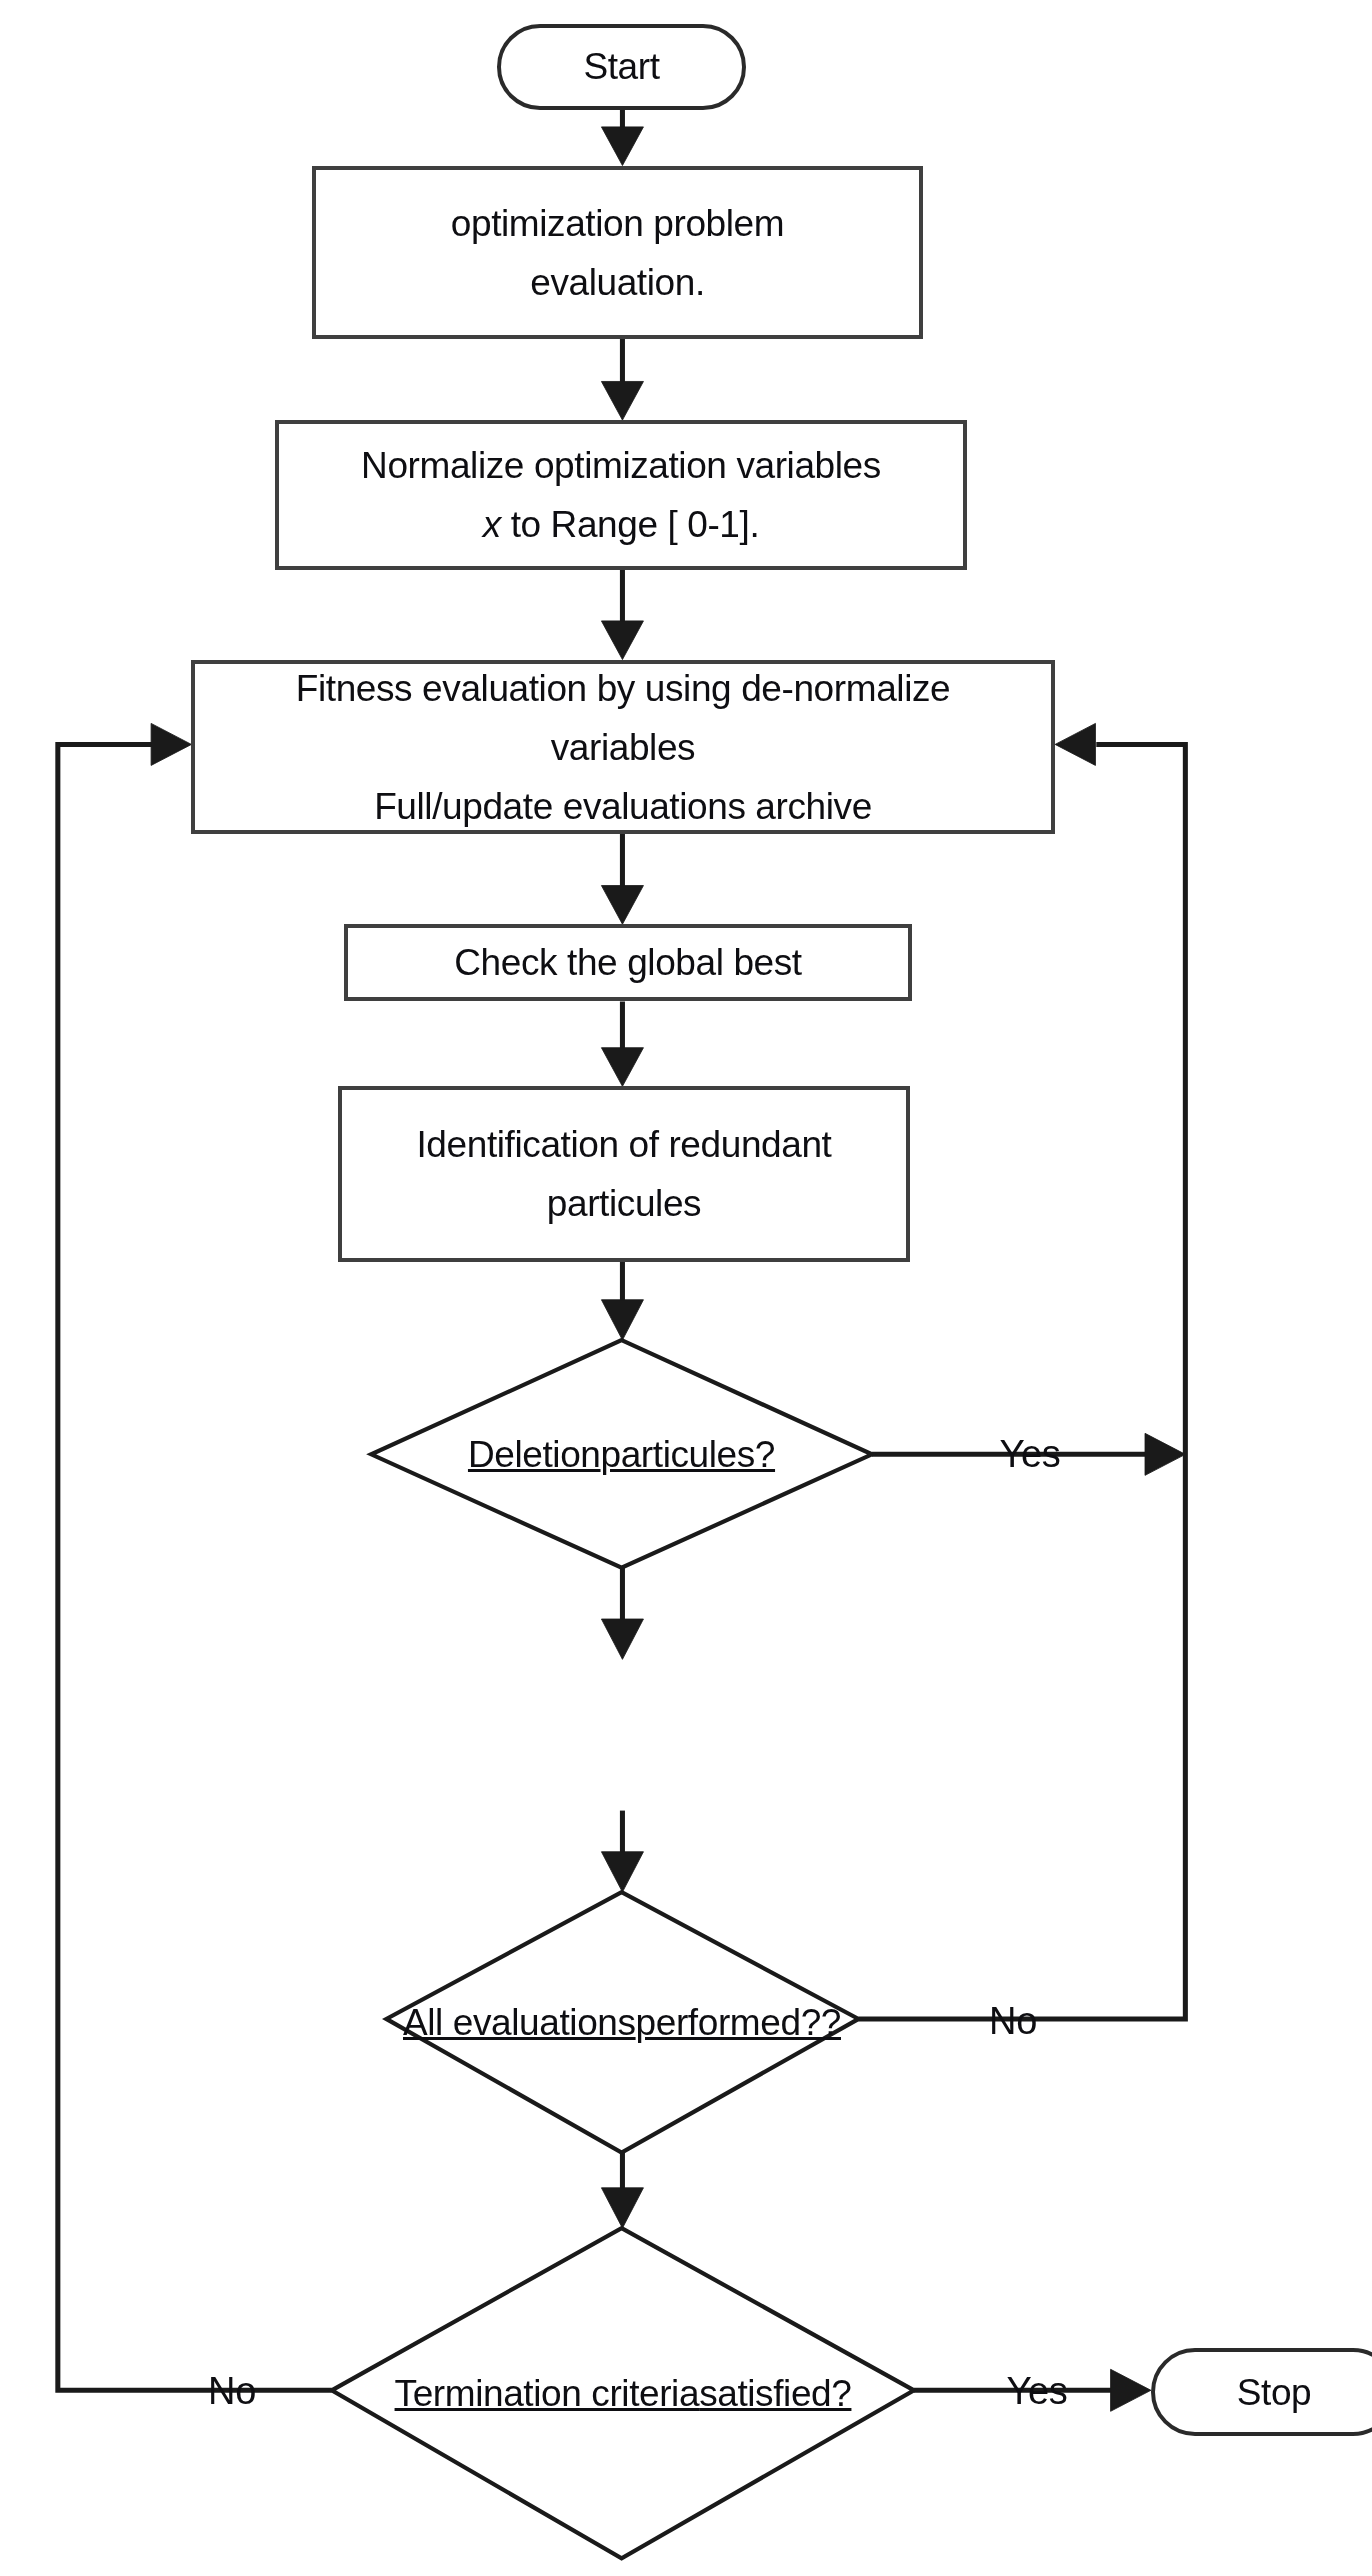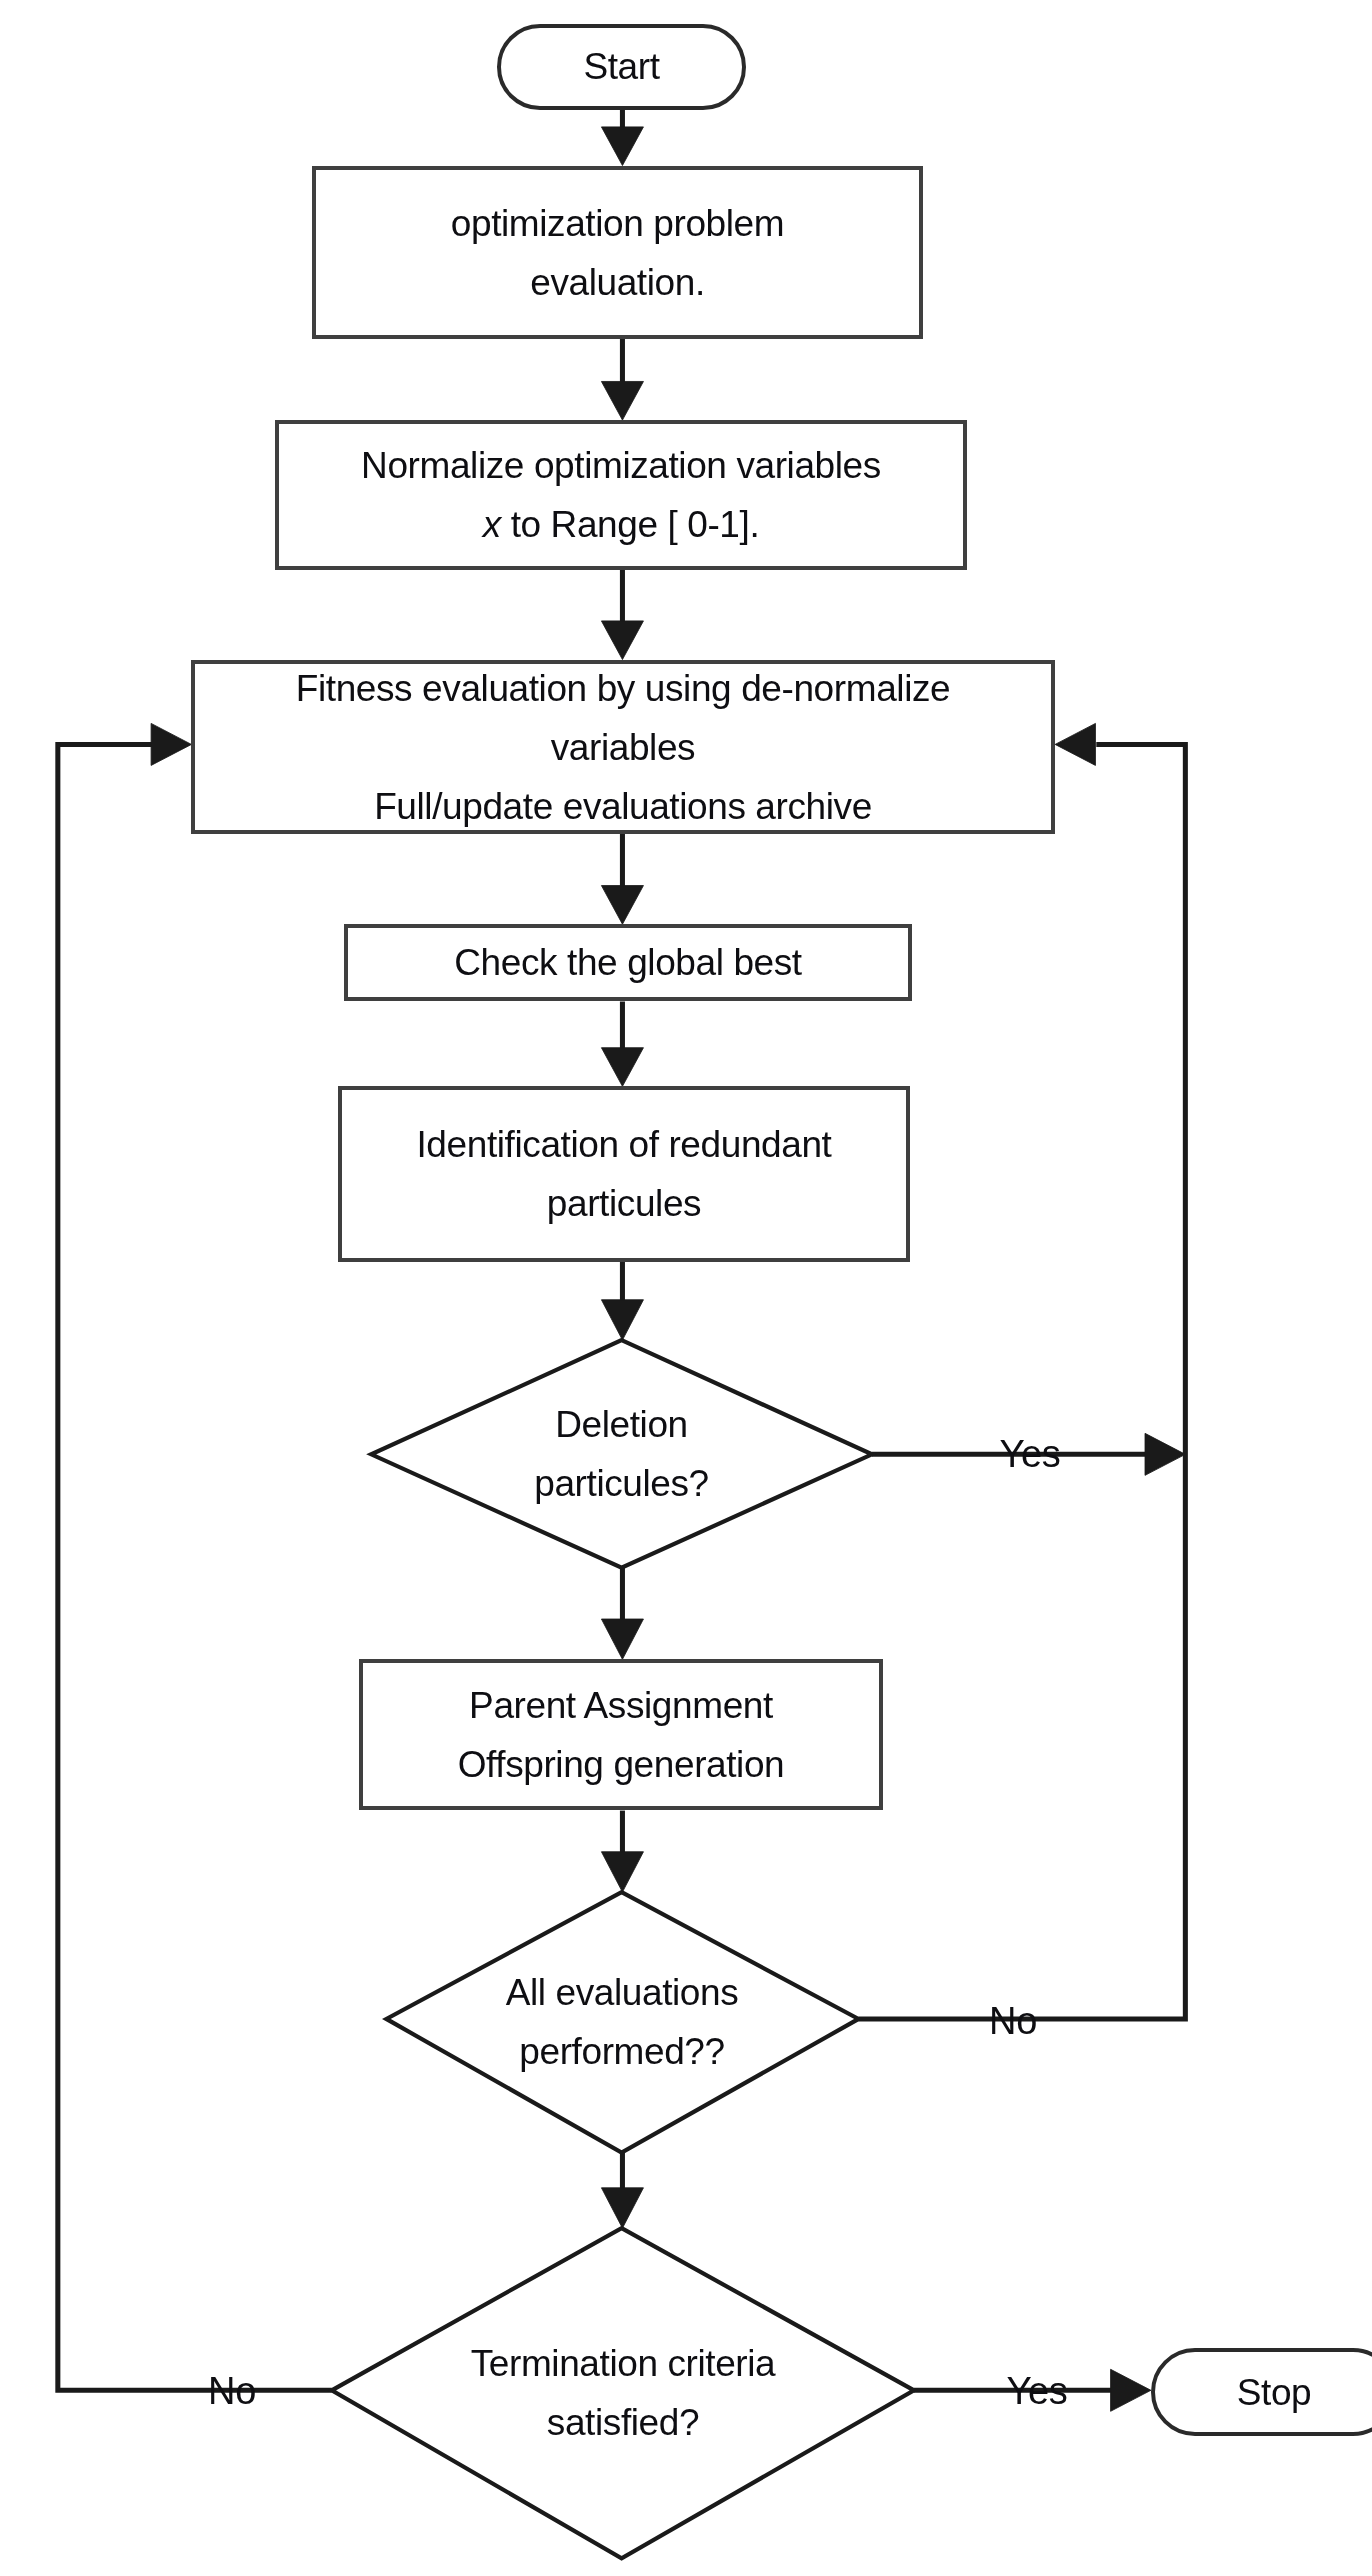--- a/index.html
+++ b/index.html
@@ -15,22 +15,22 @@
   }
   .wires{position:absolute;left:0;top:0;width:1372px;height:2576px;}
   .node{
     position:absolute;background:#ffffff;box-sizing:border-box;
     display:flex;flex-direction:column;align-items:center;justify-content:center;
     text-align:center;font-size:37px;line-height:59px;letter-spacing:-0.4px;
   }
   .rect{border:4.2px solid var(--box-border);}
   .stadium{border:4.2px solid #2a2a2a;border-radius:59px;}
   .dtext{
-    position:absolute;display:flex;flex-direction:column;align-items:center;justify-content:center;
-    text-align:center;font-size:37px;line-height:59px;letter-spacing:-0.4px;background:transparent;
+    position:absolute;display:flex;flex-direction:row;align-items:center;justify-content:center;
+    text-align:center;font-size:37px;line-height:59px;letter-spacing:-0.4px;background:transparent;text-decoration:underline;
   }
   .tline{white-space:pre;}
   .ital{font-style:italic;}
   .elabel{
     position:absolute;transform:translate(-50%,-50%);
     font-size:38px;letter-spacing:-0.4px;color:var(--text);
   }
 </style>
 </head>
 <body>
@@ -102,24 +102,20 @@
   <div class="node rect" style="left:302px;top:1086px;width:572px;height:176px">
     <div class="tline">Identification of redundant</div>
     <div class="tline">particules</div>
   </div>
 
   <div class="dtext" style="left:335px;top:1340px;width:501px;height:228px">
     <div class="tline">Deletion</div>
     <div class="tline">particules?</div>
   </div>
 
-  <div class="node rect" style="left:323px;top:1659px;width:524px;height:151px">
-    <div class="tline">Parent Assignment</div>
-    <div class="tline">Offspring generation</div>
-  </div>
 
   <div class="dtext" style="left:296px;top:2228px;width:582px;height:330px">
     <div class="tline">Termination criteria</div>
     <div class="tline">satisfied?</div>
   </div>
 
   <div class="dtext" style="left:350px;top:1892px;width:472px;height:260px">
     <div class="tline">All evaluations</div>
     <div class="tline">performed??</div>
   </div>

